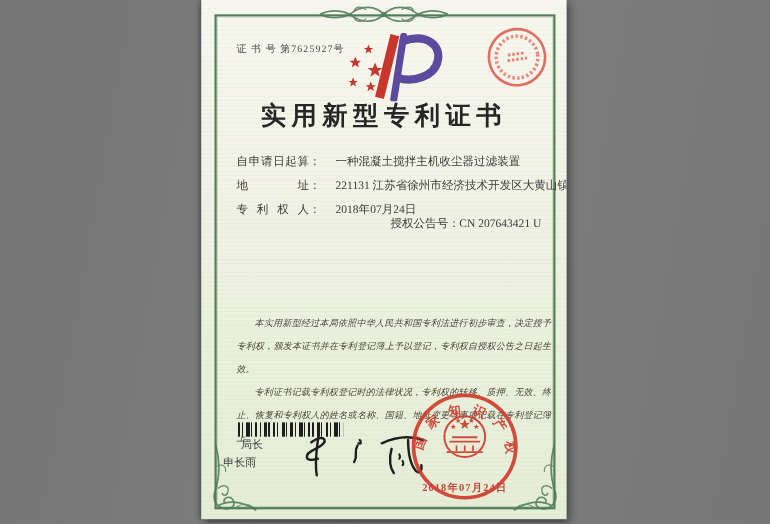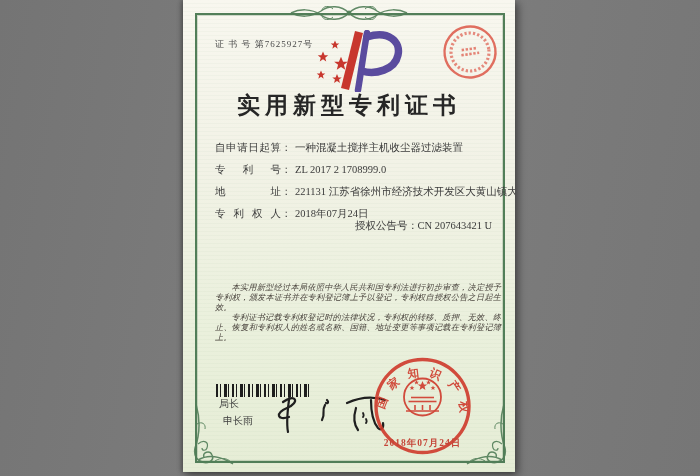--- a/index.html
+++ b/index.html
@@ -16,31 +16,31 @@
          border:2px solid #517e58;
          box-shadow:inset 0 0 0 1px rgba(90,130,95,.25);}
   .cert-no{position:absolute;left:32px;top:38px;font-size:9px;color:#4a4a4a;letter-spacing:1px;}
   .logo{position:absolute;left:128px;top:30px;}
   .title{position:absolute;left:0;top:90px;width:100%;text-align:center;
          font-size:23px;font-weight:bold;color:#262626;letter-spacing:5px;}
   .fields{position:absolute;left:32px;top:137px;right:16px;font-size:10.5px;color:#3b3b3b;}
   .frow{position:relative;height:22px;line-height:22px;white-space:nowrap;}
   .flabel{display:inline-block;width:66px;text-align:justify;text-align-last:justify;}
   .fcolon{display:inline-block;width:10px;}
-  .fvalue{margin-left:4px;}
+  .fvalue{margin-left:14px;}
   .grant-pair{position:absolute;left:140px;top:12px;}
-  .paras{position:absolute;left:32px;top:283px;width:286px;font-size:8.2px;line-height:10px;
+  .paras{position:absolute;left:32px;top:283px;width:286px;font-size:8.2px;line-height:21px;
          color:#4a443e;font-style:italic;text-align:justify;}
   .paras p{margin:0;text-indent:2em;}
   .barcode{position:absolute;left:33px;top:384px;width:96px;height:13px;
            background:repeating-linear-gradient(90deg,#1d1d1d 0 2px,transparent 2px 4px,
              #1d1d1d 4px 5px,transparent 5px 8px,#1d1d1d 8px 11px,transparent 11px 12px,
              #1d1d1d 12px 13px,transparent 13px 16px);}
   .sig-role{position:absolute;left:36px;top:397px;font-size:10px;color:#3b3b3b;text-align:right;}
-  .sig-name{position:absolute;left:40px;top:414px;font-size:10px;color:#3b3b3b;}
+  .sig-name{position:absolute;left:20px;top:414px;font-size:10px;color:#3b3b3b;}
   .signature{position:absolute;left:82px;top:388px;}
   .seal{position:absolute;left:187px;top:356px;opacity:.9;}
   .agency-seal{position:absolute;left:258px;top:23px;opacity:.85;transform:rotate(-8deg);}
   .footer{position:absolute;left:0;top:449px;width:100%;text-align:center;
           font-size:8px;color:#555;letter-spacing:1px;}
   .orn-top{position:absolute;left:106px;top:3px;}
   .orn-bl{position:absolute;left:6px;top:404px;}
   .orn-br{position:absolute;right:4px;top:404px;transform:scaleX(-1);}
 </style>
 </head>
@@ -84,23 +84,20 @@
       <polygon points="44,1 52,3 38,60 30,58" fill="#c8372e"></polygon>
       <path d="M56,3 C53,20 50,42 47,60" fill="none" stroke="#5a4b9e" stroke-width="6.5" stroke-linecap="round"></path>
       <path d="M56,7 C78,0 90,12 87,25 C84,40 64,45 51,41" fill="none" stroke="#5a4b9e" stroke-width="7.5" stroke-linecap="round"></path>
     </svg>
 
     <div class="title">实用新型专利证书</div>
 
     <div class="fields">
       <div class="frow">
         <span class="flabel">自申请日起算</span><span class="fcolon">：</span><span class="fvalue">一种混凝土搅拌主机收尘器过滤装置</span>
-      </div>
-      <div class="frow">
-        <span class="flabel">专利号</span><span class="fcolon">：</span><span class="fvalue">ZL 2017 2 1708999.0</span>
       </div>
       <div class="frow">
         <span class="flabel">地址</span><span class="fcolon">：</span><span class="fvalue">221131 江苏省徐州市经济技术开发区大黄山镇大黄山村</span>
       </div>
       <div class="frow">
         <span class="flabel">专利权人</span><span class="fcolon">：</span><span class="fvalue">2018年07月24日</span>
         <span class="grant-pair"><span>授权公告号</span><span class="fcolon">：</span><span>CN 207643421 U</span></span>
       </div>
     </div>
 

